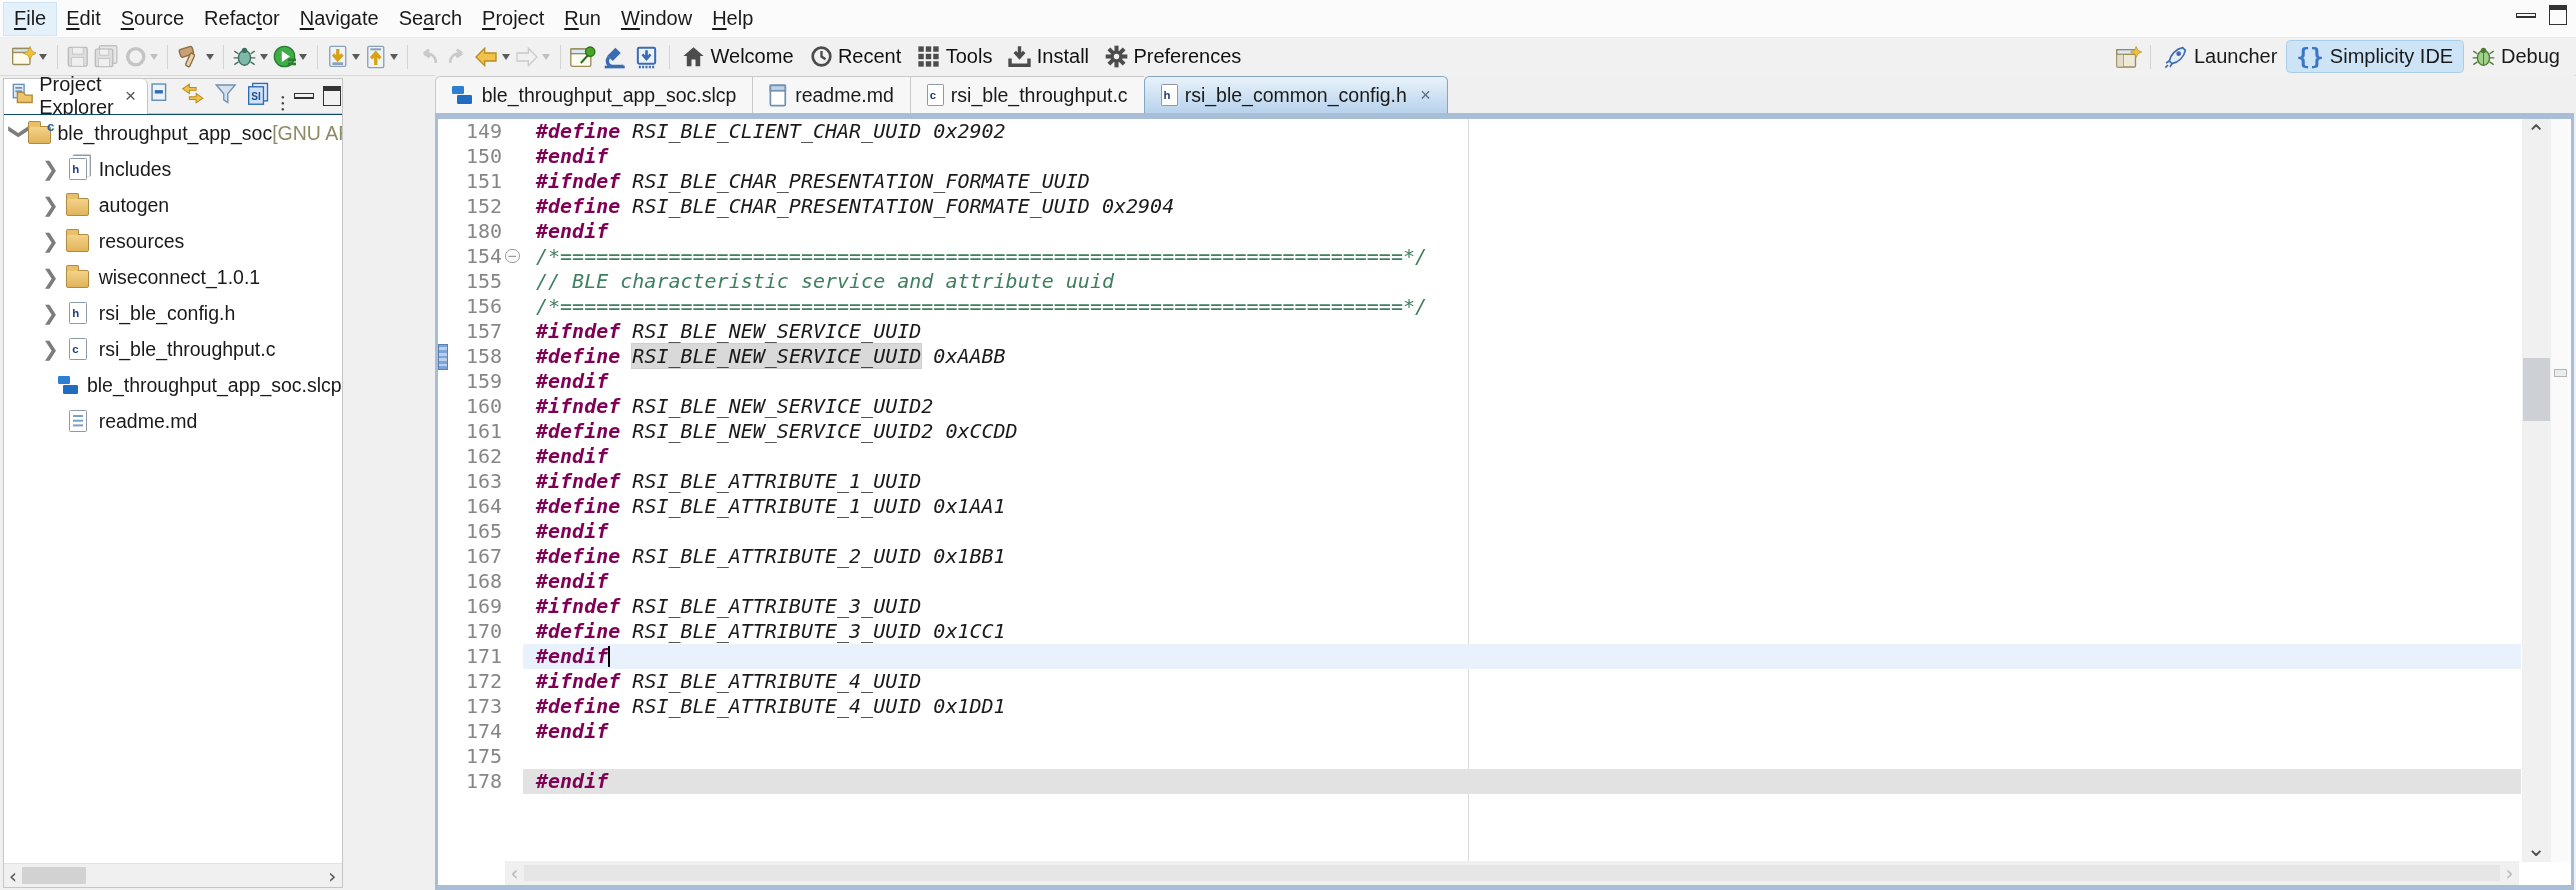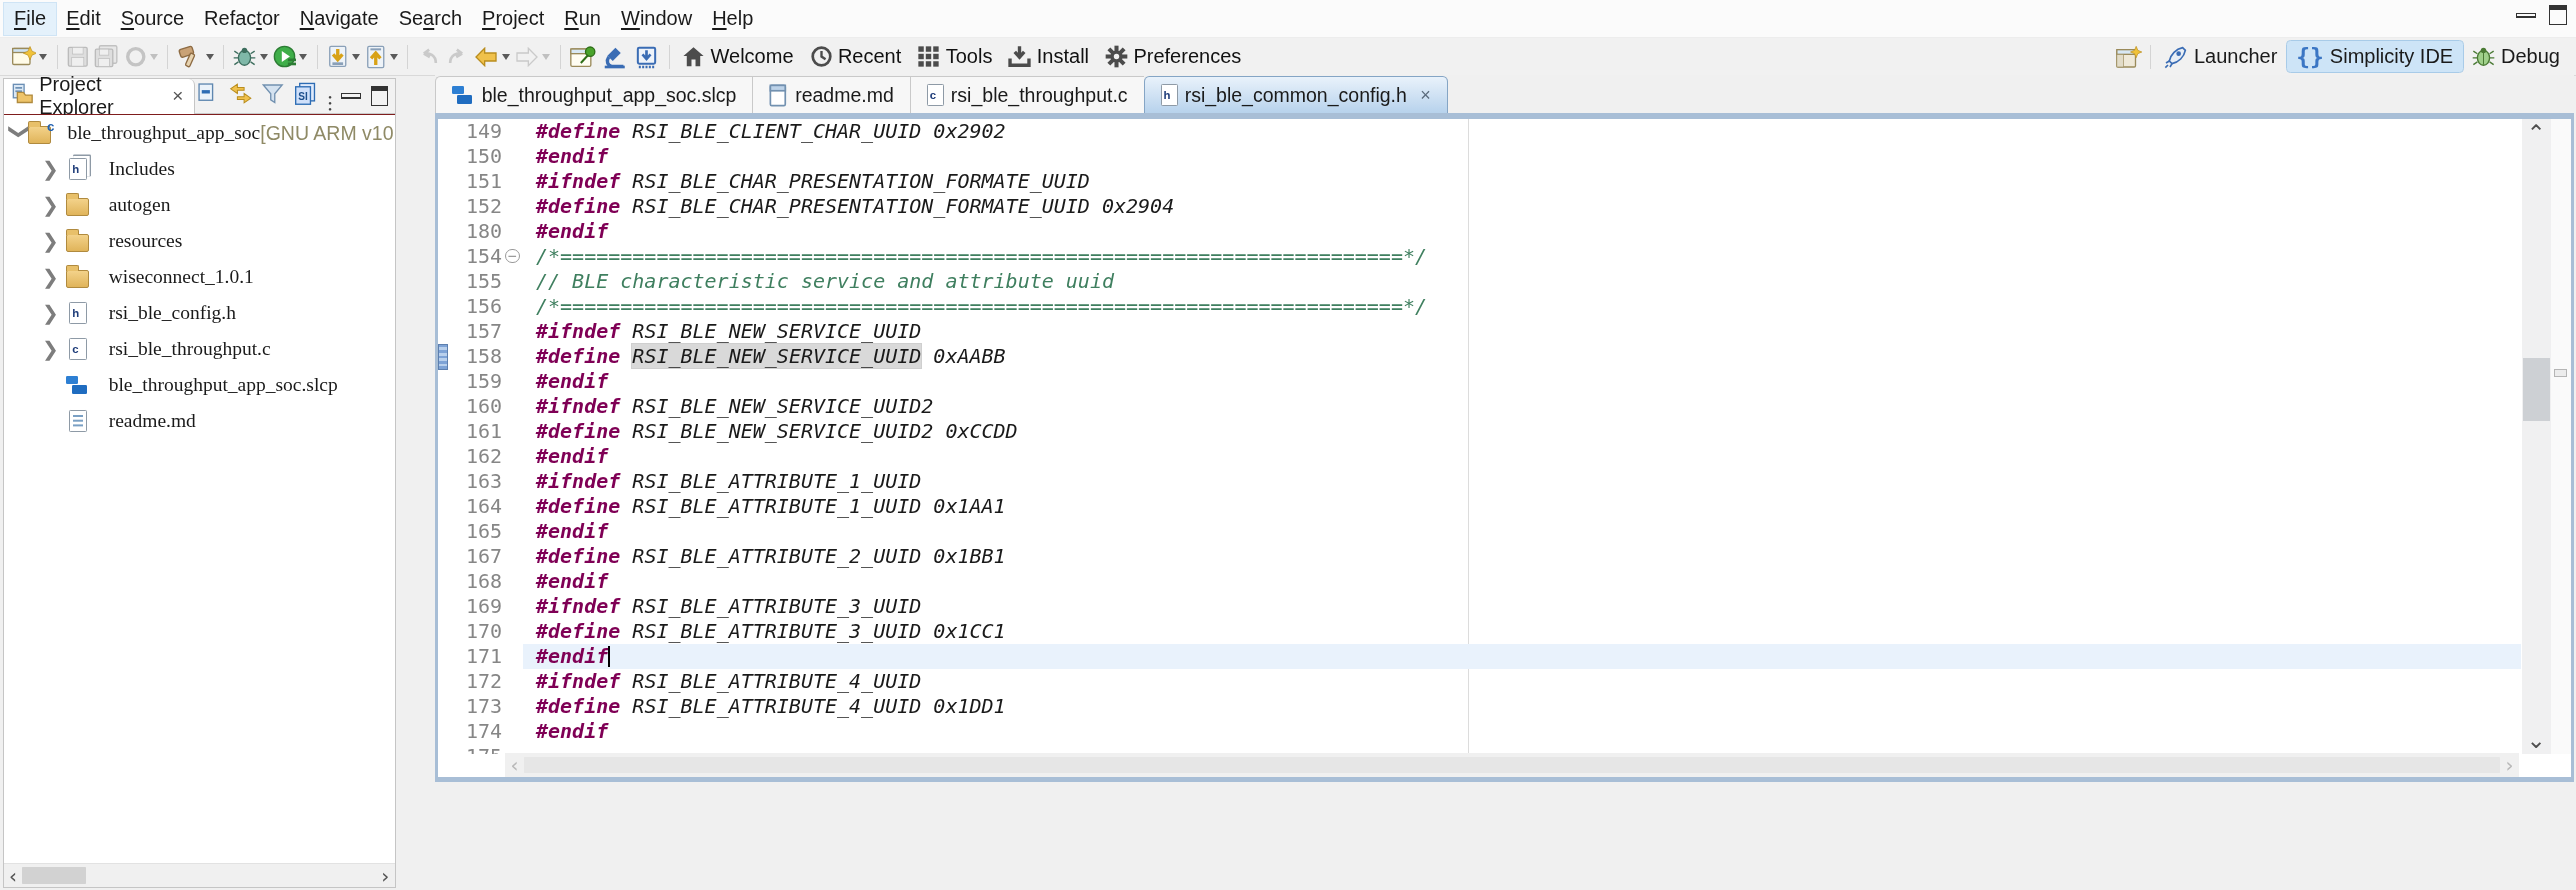--- a/index.html
+++ b/index.html
@@ -24,48 +24,48 @@
   .tb-btn{display:flex; align-items:center; padding:2px 2.7px; border-radius:2px; height:29.5px;}
   .tb-btn svg{display:block;}
   .dd{width:0; height:0; border-left:4.7px solid transparent; border-right:4.7px solid transparent; border-top:6px solid #5a5a5a; margin-left:3.4px;}
   .tb-link{display:flex; align-items:center; gap:5.4px; padding:0 8px; height:31px; color:#111;}
   .tb-spacer{flex:1;}
   .persp{display:flex; align-items:center; gap:6px; padding:2.7px 9.4px; border-radius:3.4px; height:31px;}
   .persp.active{background:#cde4f7; outline:0.7px solid #a8cbe8;}
   .braces-glyph{color:#3b76c4; font-weight:bold; font-size:23px; font-family:"DejaVu Sans Mono",monospace;}
 
   
-  #pe{position:absolute; left:2.7px; top:78px; width:393px; height:810px; background:#7f1d1d; border:0.7px solid #c5c5c5;}
+  #pe{position:absolute; left:2.7px; top:78px; width:340px; height:810px; background:#0c4a6e; border:0.7px solid #c5c5c5;}
   #pe-header{position:absolute; left:0; top:0; right:0; height:35px; background:#f2f2f2; border-bottom:0.7px solid #cacaca; display:flex; align-items:center;}
   #pe-tab{display:flex; align-items:center; gap:6px; background:#fff; height:35px; padding:0 10.7px 0 8px; border-right:0.7px solid #c5c5c5; border-top-right-radius:6px;}
   #pe-tab .close-x{color:#555; font-size:19px; margin-left:5.4px;}
   #pe-tools{margin-left:auto; display:flex; align-items:center; gap:9.4px; padding-right:6.7px;}
   #pe-tree{position:absolute; left:0; top:36px; right:0; bottom:24px; overflow:hidden; background:#fff;}
   .tree-row{display:flex; align-items:center; height:36px; font-size:19.5px; white-space:nowrap;}
   .tree-chev{width:25.5px; display:flex; justify-content:center; color:#7d7d7d; font-size:20px;}
   .tree-chev.exp{transform:translateY(-1.3px) rotate(90deg);}
   .tree-icon{width:29.5px; display:flex; justify-content:center; align-items:center;}
-  .tree-label{margin-left:16px;font-family:Liberation Serif, serif;}
+  .tree-label{margin-left:6px;}
   .tree-dec{color:#8f8a66;}
   .hscroll{position:absolute; left:0; bottom:0; height:24px; background:#f0f0f0; display:flex; align-items:center;}
   #pe-hscroll{right:0; border-top:0.7px solid #e2e2e2;}
   .sb-arrow{color:#555; font-size:20px; padding:0 5.4px; font-family:"DejaVu Sans",sans-serif;}
   .sb-thumb{height:17.4px; background:#d2d2d2; border-radius:0.7px;}
 
   
   #ed-tabs{position:absolute; left:435px; top:75px; width:2139px; height:38px; display:flex; align-items:flex-end; background:#f0f0f0;}
   .ed-tab{display:flex; align-items:center; gap:6.7px; height:37px; padding:0 16px; font-size:19.5px; background:#f7f7f7; border:0.7px solid #c9c9c9; border-bottom:none; border-right:none; white-space:nowrap;}
   .ed-tab:first-child{border-top-left-radius:5.4px;}
   .ed-tab.active{background:linear-gradient(180deg,var(--tab-active-top),var(--tab-active-bot)); border-color:#85a5c5; border-top-left-radius:5.4px; border-top-right-radius:5.4px; border-right:0.7px solid #85a5c5;}
   .ed-tab .close-x{color:#5b6b7c; font-size:18px; margin-left:6.7px;}
   #ed-winbtns{position:absolute; right:9.4px; top:5.4px; display:flex; gap:13.4px; align-items:center;}
   .win-min{width:20px; height:5.4px; border:1.3px solid #333; border-bottom-width:2.7px;}
   .win-max{width:17.4px; height:20px; border:1.3px solid #333; border-top-width:5.4px;}
 
-  #ed-frame{position:absolute; left:435px; top:113px; width:2139px; height:669px; border:3.4px solid var(--frame-blue); border-top-width:6.7px; border-bottom-width:5.4px; background:#fff;}
+  #ed-frame{position:absolute; left:435px; top:113px; width:2139px; height:777px; border:3.4px solid var(--frame-blue); border-top-width:6.7px; border-bottom-width:5.4px; background:#fff;}
   #code-pane{position:absolute; left:0; top:0; right:50px; bottom:23px; overflow:hidden; background:#fff;}
   #print-margin{position:absolute; left:1030px; top:0; bottom:0; width:0.7px; background:#dcdcdc;}
   .row{position:relative; height:25px; white-space:pre; font-family:"DejaVu Sans Mono","Liberation Mono",monospace; font-size:20px; line-height:25px;}
   .row .rowbg{position:absolute; left:85px; right:0; top:0; bottom:0;}
   .row.current .rowbg{background:var(--cur-line);}
   .row.changed .rowbg{background:var(--changed);}
   .ln{position:absolute; left:0; width:64px; text-align:right; color:#868686;}
   .fold-dot{position:absolute; left:67px; top:4.7px; width:14.8px; height:14.8px; border:1.3px solid #9a9a9a; border-radius:50%; color:#9a9a9a; font-size:14.8px; line-height:12px; text-align:center; background:#fff;}
   .codeline{position:absolute; left:98px; right:0;font-style:italic;}
   .tok-d{color:var(--dir-color); font-weight:bold;}

